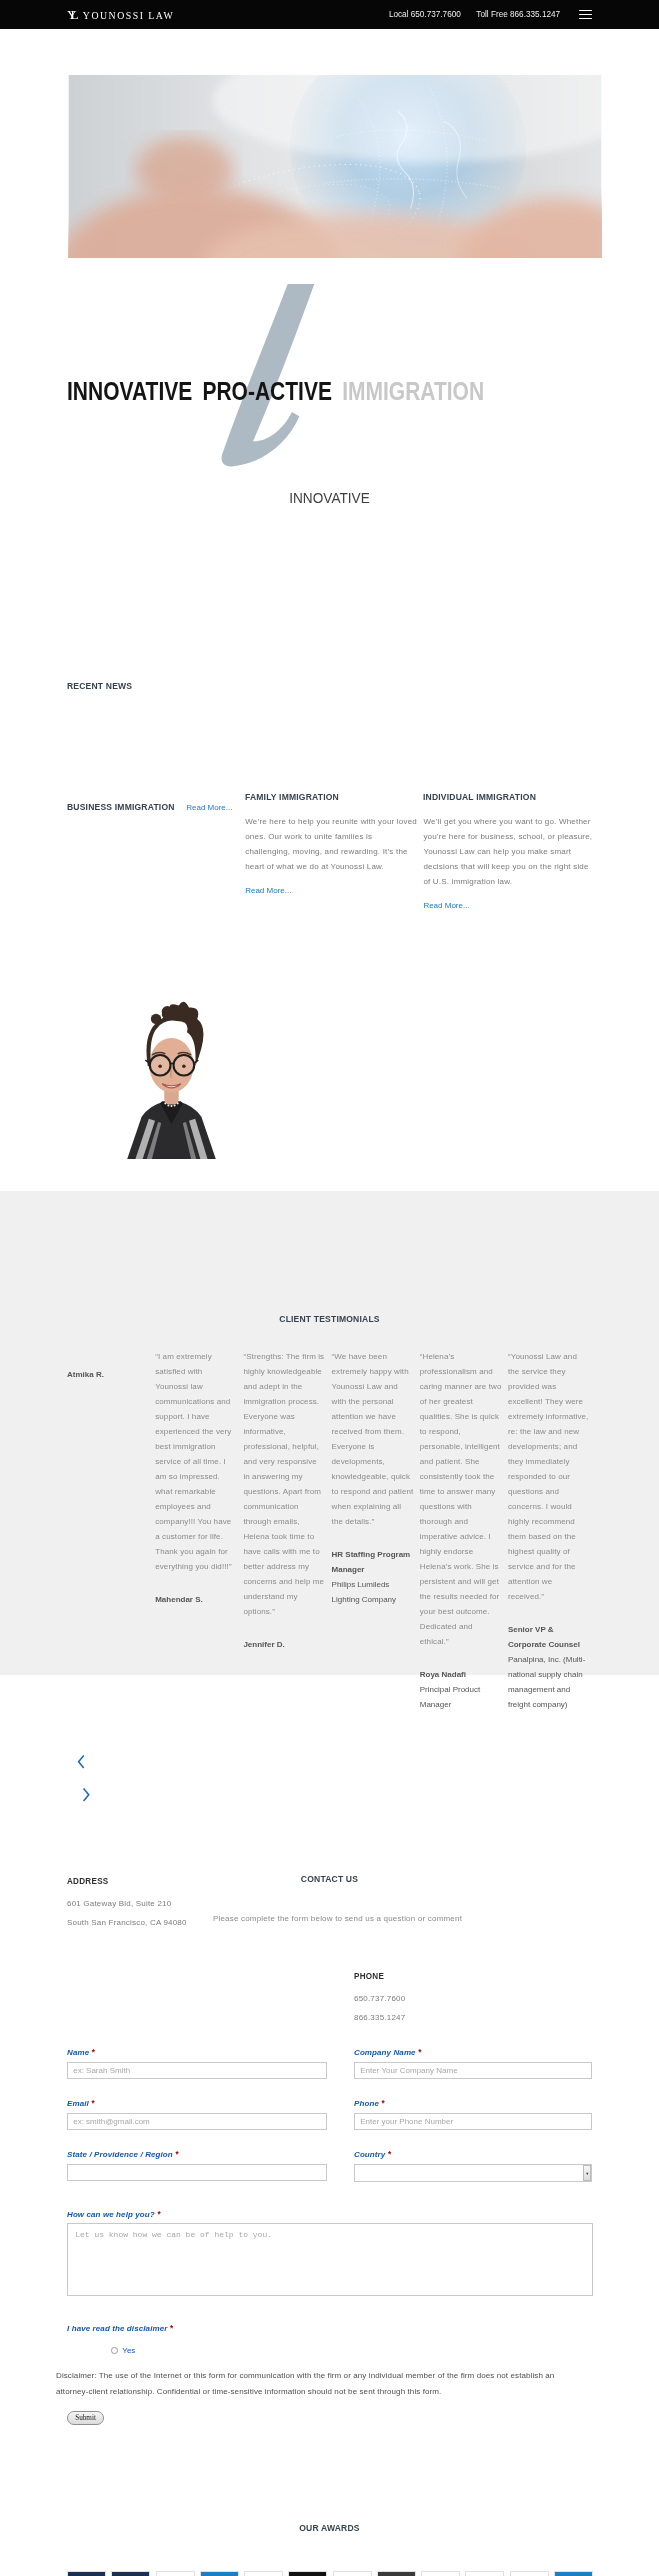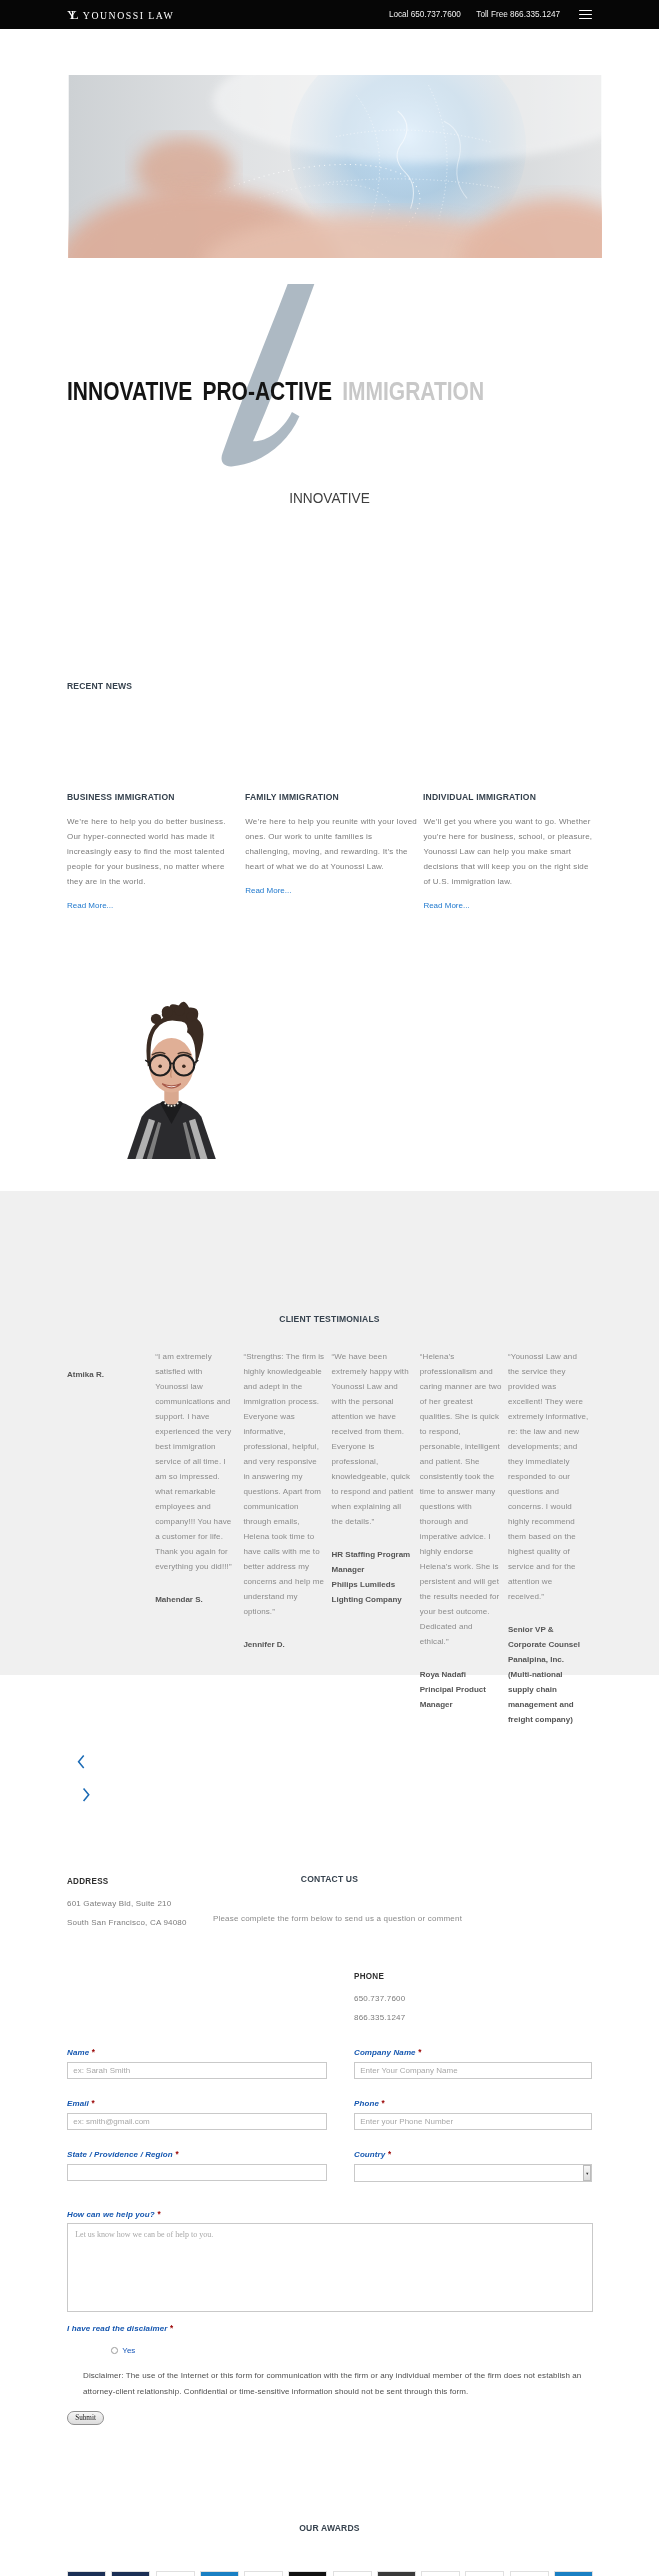--- a/index.html
+++ b/index.html
@@ -61,21 +61,21 @@
   .portrait{position:absolute;top:989px;left:120px;width:103px;height:170px;}
   
   .gray-band{position:absolute;top:1191px;left:0;width:659px;height:484px;background:#f0f0f0;}
   .testimonials-h{position:absolute;top:1314px;left:0;width:659px;z-index:2;}
   .testi-grid{
     position:absolute;top:1349px;left:67px;width:526px;z-index:2;
     display:grid;grid-template-columns:repeat(6,82px);column-gap:6.2px;align-items:start;
   }
   .testi p.quote{margin:0;font-size:8px;line-height:15px;color:#8b8b8b;letter-spacing:0.1px;}
   .testi .sig{margin-top:17.5px;font-size:8px;line-height:15px;font-weight:700;color:#555;}
-  .testi .sig2{font-size:8px;line-height:15px;font-weight:700;color:#555;}
+  .testi .sig2{font-size:8px;line-height:15px;font-weight:400;color:#555;}
   .testi .sig:empty,.testi .sig2:empty{display:none;}
   .car-btn{position:absolute;z-index:3;cursor:pointer;background:none;border:none;padding:0;}
   .car-prev{top:1754px;left:76px;}
   .car-next{top:1787px;left:81px;}
   
   .contact-h{position:absolute;top:1874px;left:0;width:659px;}
   .contact-sub{position:absolute;top:1914px;left:8px;width:659px;text-align:center;font-size:8px;color:#8a8a8a;letter-spacing:0.2px;}
   .addr-block{position:absolute;top:1876px;left:67px;width:216px;}
   .phone-block{position:absolute;top:1971px;left:354px;width:216px;}
   .info-h{margin:0;font-size:8.5px;font-weight:700;color:#2e2e2e;letter-spacing:0.3px;transform:scaleX(.95);transform-origin:left;}
@@ -97,30 +97,30 @@
     width:100%;height:18px;border:0.5px solid #c9c9c9;background:#fff;color:#555;
     appearance:none;-webkit-appearance:none;padding:0 13.4px 0 4.1px;font-size:7.7px;border-radius:0;
   }
   .select-wrap::after{
     content:"▼";font-size:4.1px;color:#333;position:absolute;right:1px;top:1px;bottom:1px;width:7.7px;
     background:linear-gradient(#f7f7f7,#dcdcdc);border:0.5px solid #bbb;box-sizing:border-box;
     display:flex;align-items:center;justify-content:center;pointer-events:none;
   }
   .help-label{position:absolute;top:2210px;left:67px;}
   .help-area{
-    position:absolute;top:2223px;left:67px;width:526px;height:89px;box-sizing:border-box;
+    position:absolute;top:2223px;left:67px;width:526px;height:73px;box-sizing:border-box;
     border:0.5px solid #c9c9c9;padding:6.2px 7.2px;font-size:8px;color:#555;resize:none;
-    font-family:Liberation Serif, serif;
+    font-family:Liberation Mono, monospace;
   }
   .disc-label{position:absolute;top:2324px;left:67px;}
   .radio-row{position:absolute;top:2346px;left:67px;display:flex;align-items:center;gap:4.6px;cursor:pointer;padding-left:44px;}
   .radio-circle{width:6.7px;height:6.7px;border:0.5px solid #9a9a9a;border-radius:50%;background:#fff;box-sizing:border-box;}
   .radio-row .yes{font-size:8px;color:#1656b8;}
   .disclaimer{
-    position:absolute;top:2368px;left:83px;width:527px;
+    position:absolute;top:2368px;left:56px;width:527px;
     font-size:8px;line-height:15.7px;color:#4f4f4f;letter-spacing:0.1px;
   }
   .submit-btn{
     position:absolute;top:2411px;left:67px;
     font-family:Liberation Serif, serif;font-size:7.2px;color:#222;
     background:linear-gradient(#f5f5f5,#dcdcdc);border:0.5px solid #8f8f8f;border-radius:7px;
     padding:2.1px 7.2px;cursor:pointer;box-shadow:0 0.5px 0 rgba(255,255,255,.6) inset;
   }
   
   .awards-h{position:absolute;top:2523px;left:0;width:659px;}
@@ -207,21 +207,20 @@
   <span>INNOVATIVE PRO-ACTIVE</span>
   <span class="sec">IMMIGRATION</span>
 </h1>
 <div class="rotator">INNOVATIVE</div>
 
 <h2 class="cond-h recent-news-h">RECENT NEWS</h2>
 
 <div class="news-grid">
   <div class="news-col">
     <h3 class="cond-h">BUSINESS IMMIGRATION</h3>
-    <p>We’re here to help you do better business. Our hyper-connected world has made it increasingly easy to find the most talented people for your business, no matter where they are in the world.</p>
     <a class="read-more">Read More...</a>
   </div>
   <div class="news-col">
     <h3 class="cond-h">FAMILY IMMIGRATION</h3>
     <p>We’re here to help you reunite with your loved ones. Our work to unite families is challenging, moving, and rewarding. It’s the heart of what we do at Younossi Law.</p>
     <a class="read-more">Read More...</a>
   </div>
   <div class="news-col">
     <h3 class="cond-h">INDIVIDUAL IMMIGRATION</h3>
     <p>We’ll get you where you want to go. Whether you’re here for business, school, or pleasure, Younossi Law can help you make smart decisions that will keep you on the right side of U.S. immigration law.</p>
@@ -288,21 +287,21 @@
     <p class="quote">“I am extremely satisfied with Younossi law communications and support. I have experienced the very best immigration service of all time. I am so impressed. what remarkable employees and company!!! You have a customer for life. Thank you again for everything you did!!!”</p>
     <div class="sig">Mahendar S.</div>
 
   </div>
   <div class="testi">
     <p class="quote">“Strengths: The firm is highly knowledgeable and adept in the immigration process. Everyone was informative, professional, helpful, and very responsive in answering my questions. Apart from communication through emails, Helena took time to have calls with me to better address my concerns and help me understand my options.”</p>
     <div class="sig">Jennifer D.</div>
 
   </div>
   <div class="testi">
-    <p class="quote">“We have been extremely happy with Younossi Law and with the personal attention we have received from them. Everyone is professional, knowledgeable, quick to respond and patient when explaining all the details.”</p>
+    <p class="quote">“We have been extremely happy with Younossi Law and with the personal attention we have received from them. Everyone is developments, knowledgeable, quick to respond and patient when explaining all the details.”</p>
     <div class="sig">HR Staffing Program Manager</div>
     <div class="sig2">Philips Lumileds Lighting Company</div>
   </div>
   <div class="testi">
     <p class="quote">“Helena’s professionalism and caring manner are two of her greatest qualities. She is quick to respond, personable, intelligent and patient. She consistently took the time to answer many questions with thorough and imperative advice. I highly endorse Helena’s work. She is persistent and will get the results needed for your best outcome. Dedicated and ethical.”</p>
     <div class="sig">Roya Nadafi</div>
     <div class="sig2">Principal Product Manager</div>
   </div>
   <div class="testi">
     <p class="quote">“Younossi Law and the service they provided was excellent! They were extremely informative, re: the law and new developments; and they immediately responded to our questions and concerns. I would highly recommend them based on the highest quality of service and for the attention we received.”</p>

